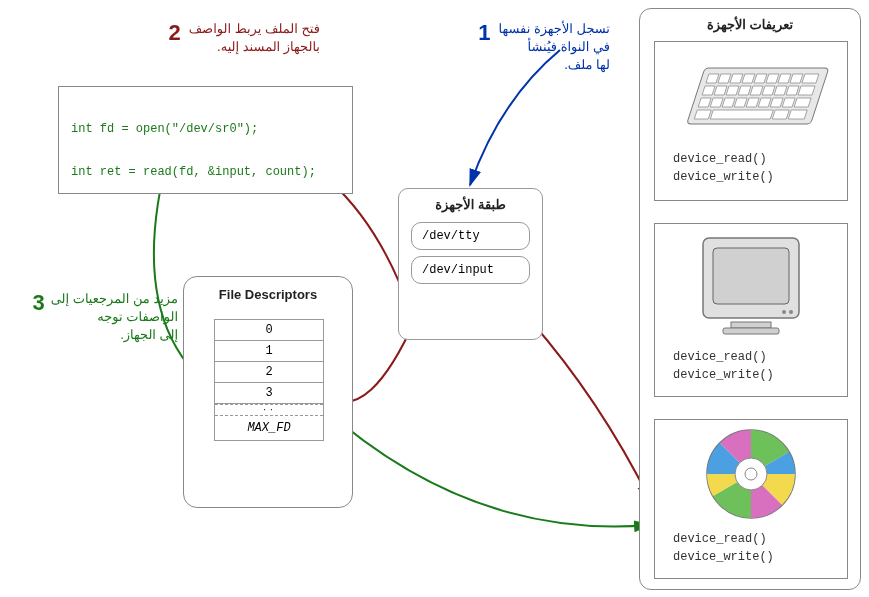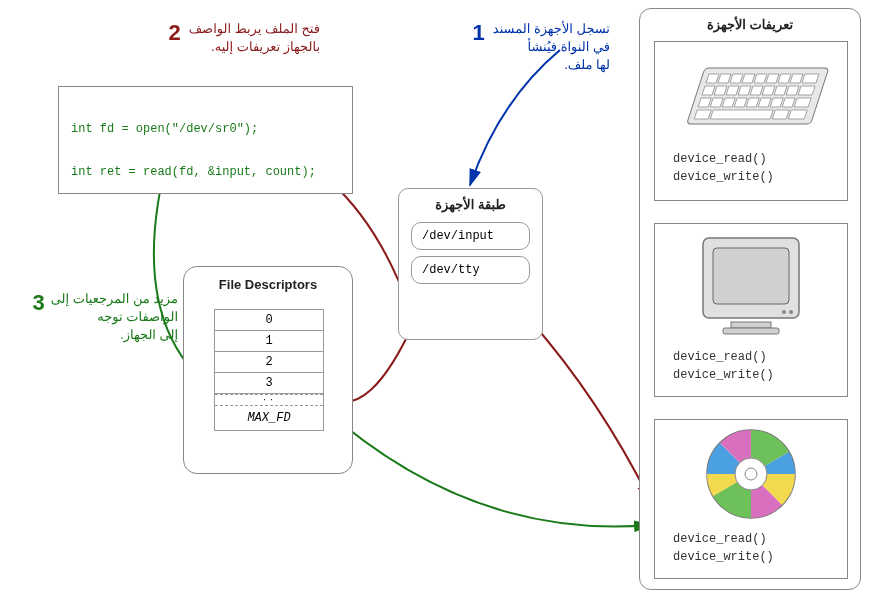--- a/index.html
+++ b/index.html
@@ -127,52 +127,52 @@
   <path d="M 415 320 Q 370 420 330 398" stroke="#8b1a1a" stroke-width="2" fill="none" marker-end="url(#arr-maroon)"></path>
 
   <path d="M 530 320 Q 600 400 650 500" stroke="#8b1a1a" stroke-width="2" fill="none" marker-end="url(#arr-maroon)"></path>
 
   <path d="M 170 148 Q 120 330 225 398" stroke="#1a7a1a" stroke-width="2" fill="none" marker-end="url(#arr-green)"></path>
 
   <path d="M 320 405 Q 470 540 650 525" stroke="#1a7a1a" stroke-width="2" fill="none" marker-end="url(#arr-green)"></path>
 </svg>
 
 <div class="blue" style="position:absolute; left:420px; top:20px; width:190px; display:flex; gap:8px; align-items:flex-start; direction:rtl;">
-  <div class="step-text" style="white-space:pre-line;">تسجل الأجهزة المسند
+  <div class="step-text" style="white-space:pre-line;">تسجل الأجهزة نفسها
 في النواة فيُنشأ
 لها ملف.</div>
   <div class="step-num">1</div>
 </div>
 
 <div class="maroon" style="position:absolute; left:120px; top:20px; width:200px; display:flex; gap:8px; align-items:flex-start; direction:rtl;">
   <div class="step-text" style="white-space:pre-line;">فتح الملف يربط الواصف
-بالجهاز تعريفات إليه.</div>
+بالجهاز المسند إليه.</div>
   <div class="step-num">2</div>
 </div>
 
 <div class="green" style="position:absolute; left:8px; top:290px; width:170px; display:flex; gap:6px; align-items:flex-start; direction:rtl;">
   <div class="step-text" style="white-space:pre-line;">مزيد من المرجعيات إلى
 الواصفات توجه
 إلى الجهاز.</div>
   <div class="step-num">3</div>
 </div>
 
 <div class="code-box" style="left:58px; top:86px; width:295px;">
 <span>int fd = open("/dev/sr0");</span>
 
 <span>int ret = read(fd, &amp;input, count);</span>
 </div>
 
 <div class="dev-layer-box" style="left:398px; top:188px; width:145px; height:152px;">
   <div class="title" style="padding:8px 0 4px;">طبقة الأجهزة</div>
+  <div class="dev-layer-item">/dev/tty</div>
   <div class="dev-layer-item">/dev/input</div>
-  <div class="dev-layer-item">/dev/tty</div>
-</div>
-
-<div class="fd-box" style="left:183px; top:266px; width:170px; height:208px;">
+</div>
+
+<div class="fd-box" style="left:183px; top:276px; width:170px; height:232px;">
   <div class="title" style="padding:10px 0;">File Descriptors</div>
   <div class="fd-table" style="left:30px; top:42px; width:110px;">
     <div class="fd-row">0</div>
     <div class="fd-row">1</div>
     <div class="fd-row">2</div>
     <div class="fd-row">3</div>
     <div class="fd-row dots">··</div>
     <div class="fd-row" style="border-bottom:none; padding:5px 0;font-style:italic;">MAX_FD</div>
   </div>
 </div>

